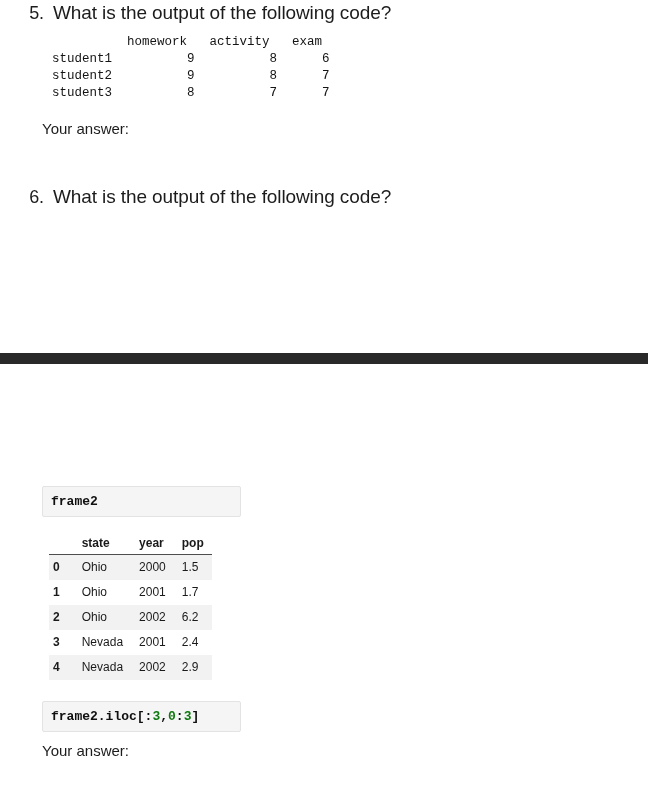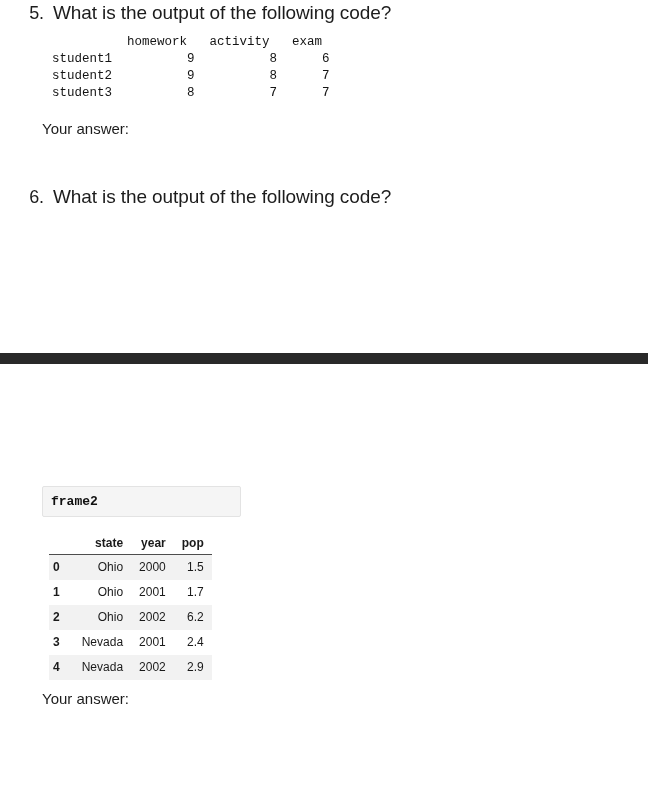--- a/index.html
+++ b/index.html
@@ -85,21 +85,21 @@
   
   .df-table {
     border-collapse: collapse;
     font-family: "Liberation Sans", sans-serif;
     font-size: 12px;
     color: #1a1a1a;
   }
   .df-table th,
   .df-table td {
     padding: 5px 8px;
-    text-align: right;
+    text-align: left;
     white-space: nowrap;
     line-height: 15px;
   }
   .df-table thead th {
     font-weight: bold;
     border-bottom: 1.5px solid #4d4d4d;
     padding-bottom: 3px;
   }
   .df-table tbody th {
     font-weight: bold;
@@ -184,15 +184,16 @@
       </tr>
       <tr class="odd-row">
         <th>4</th>
         <td>Nevada</td>
         <td>2002</td>
         <td>2.9</td>
       </tr>
     </tbody>
   </table>
 
+  <div class="code-cell" style="margin:21px 0 0 42px; width:181px;"><span class="name">frame2.iloc[:</span><span class="num">3</span><span class="op">,</span><span class="num">0</span><span class="op">:</span><span class="num">3</span><span class="op">]</span></div>
 
   <div class="answer-label" style="margin:10px 0 0 42px;">Your answer:</div>
 </div>
 
 </body></html>

